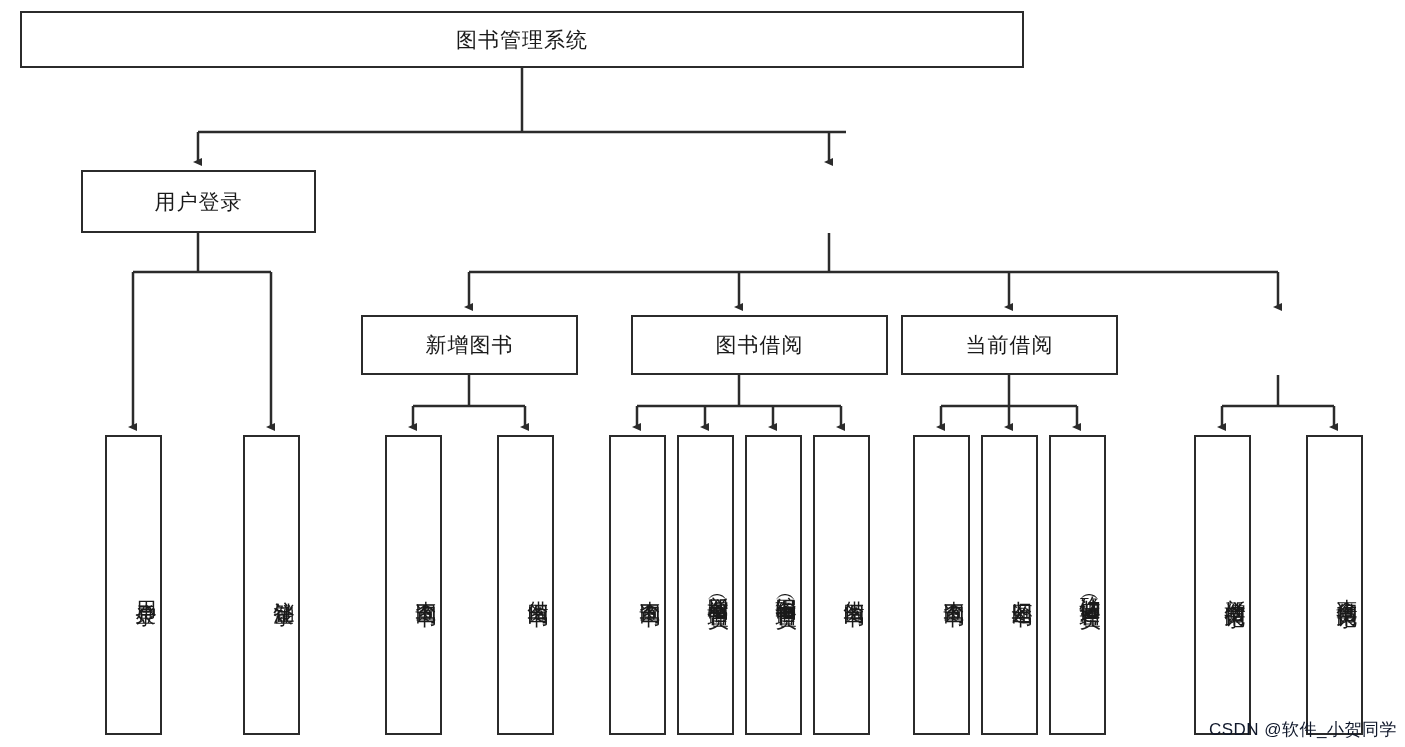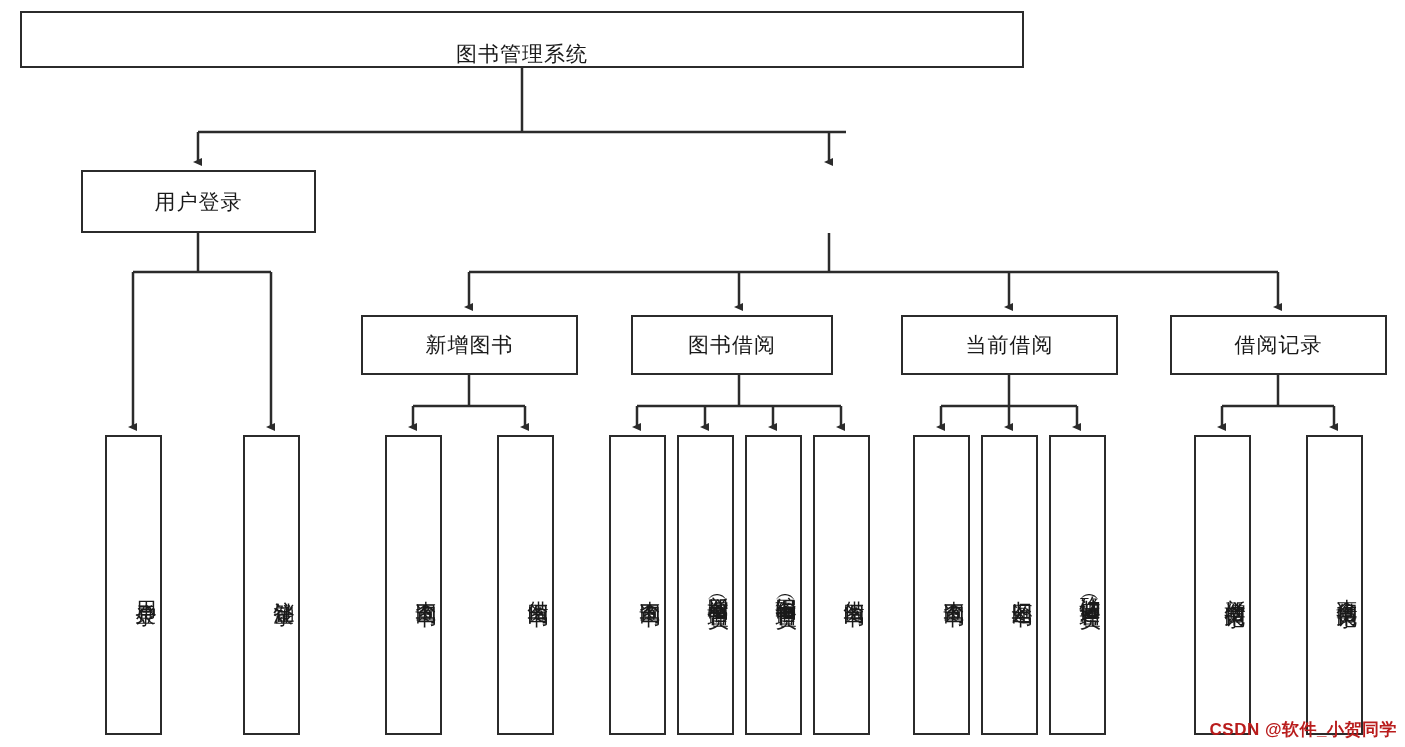--- a/index.html
+++ b/index.html
@@ -52,24 +52,23 @@
   .node.vert .vlabel {
     writing-mode: vertical-rl;
     text-orientation: upright;
     display: block;
   }
   .watermark {
     position: absolute;
     right: 8px;
     bottom: 6px;
     font-size: 17px;
-    color: #b91c1c;
+    color: #0f172a;
     letter-spacing: 0.5px;
     white-space: nowrap;
-    font-weight: bold;
   }
 </style>
 </head>
 <body>
 
 <div id="canvas">
 
   <svg class="edges" viewBox="0 0 1405 747">
     <defs>
       <marker id="arrow" markerWidth="10" markerHeight="10" refX="5" refY="5" orient="auto" markerUnits="userSpaceOnUse">
@@ -113,39 +112,36 @@
       <path d="M1009,406 L1009,427" marker-end="url(#arrow)"></path>
       <path d="M1077,406 L1077,427" marker-end="url(#arrow)"></path>
 
       <path d="M1278,375 L1278,406"></path>
       <path d="M1222,406 L1334,406"></path>
       <path d="M1222,406 L1222,427" marker-end="url(#arrow)"></path>
       <path d="M1334,406 L1334,427" marker-end="url(#arrow)"></path>
     </g>
   </svg>
 
-  <div class="node horiz" style="left:20px; top:11px; width:1004px; height:57px;align-items:flex-end;">
+  <div class="node horiz" style="left:20px; top:11px; width:1004px; height:57px;">
     <span>图书管理系统</span>
   </div>
 
   <div class="node horiz" style="left:81px; top:170px; width:235px; height:63px;">
     <span>用户登录</span>
   </div>
 
   <div class="node horiz" style="left:361px; top:315px; width:217px; height:60px;">
     <span>新增图书</span>
   </div>
-  <div class="node horiz" style="left:631px; top:315px; width:202px; height:60px;">
+  <div class="node horiz" style="left:631px; top:315px; width:257px; height:60px;">
     <span>图书借阅</span>
   </div>
   <div class="node horiz" style="left:901px; top:315px; width:217px; height:60px;">
     <span>当前借阅</span>
-  </div>
-  <div class="node horiz" style="left:1170px; top:315px; width:217px; height:60px;">
-    <span>借阅记录</span>
   </div>
 
   <div class="node vert" style="left:105px; top:435px; width:57px; height:300px;">
     <span class="vlabel">用户登录</span>
   </div>
   <div class="node vert" style="left:243px; top:435px; width:57px; height:300px;">
     <span class="vlabel">注销登录</span>
   </div>
 
   <div class="node vert" style="left:385px; top:435px; width:57px; height:300px;">

